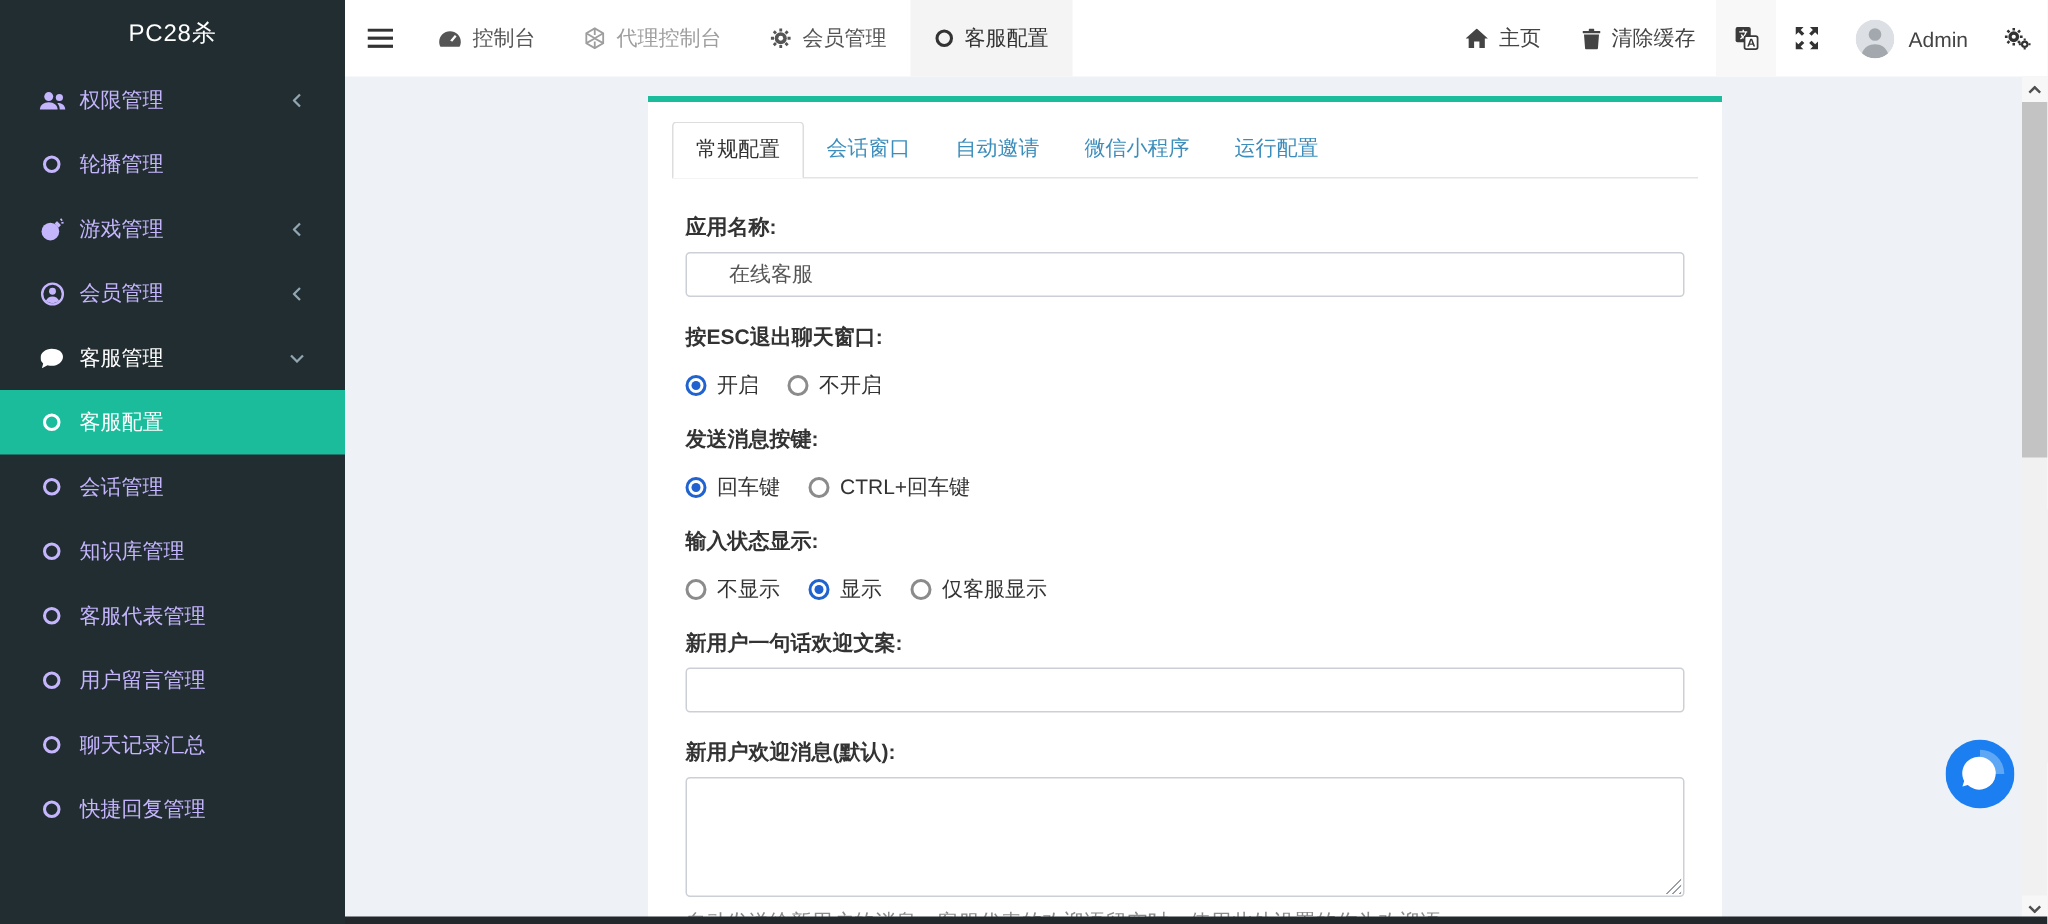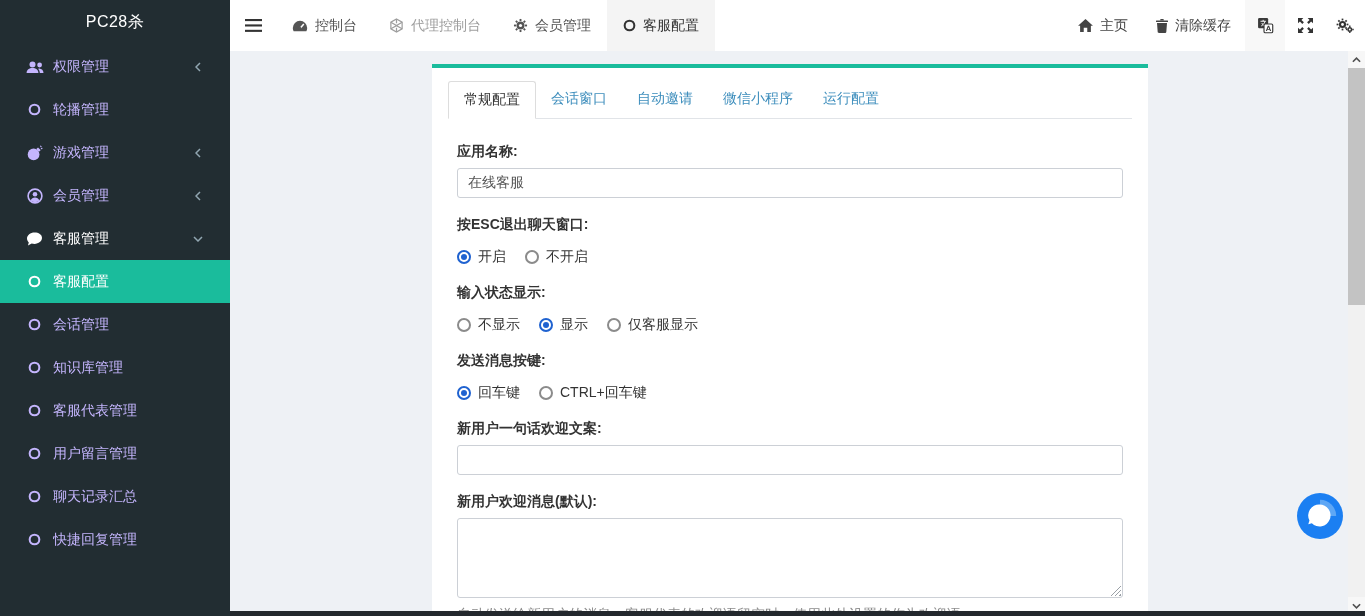--- a/index.html
+++ b/index.html
@@ -40,21 +40,21 @@
   
   .content { position:absolute; left:230px; top:51px; right:0; bottom:0; background:#eef1f5; }
   .card { position:absolute; left:202px; top:13px; width:716px; height:600px; background:#fff; border-top:4px solid #1abc9c; }
   .card-tabs { margin:13px 16px 0; display:flex; border-bottom:1px solid #e1e4e8; }
   .card-tab { padding:9px 15px; color:#3c8dbc; cursor:pointer; margin-bottom:-1px; white-space:nowrap; }
   .card-tab.active { color:#333; background:#fff; border:1px solid #ddd; border-bottom-color:#fff; border-radius:3px 3px 0 0; }
 
   .form { padding:24px 25px 0; }
   .fgroup { margin-bottom:18px; }
   .flabel { display:block; font-weight:bold; color:#333; margin-bottom:9px; line-height:16px; }
-  .ftext { width:100%; height:30px; border:1px solid #ccd0d6; border-radius:3px; padding:0 10px; font-size:14px; color:#555; background:#fff; font-family:inherit; outline:none; }
+  .ftext { width:100%; height:30px; border:1px solid #ccd0d6; border-radius:3px; padding:0 28px; font-size:14px; color:#555; background:#fff; font-family:inherit; outline:none; }
   .radio-row { display:flex; align-items:center; gap:19px; margin-top:16px; }
   .radio-opt { display:flex; align-items:center; gap:7px; color:#333; cursor:pointer; }
   .radio { width:14px; height:14px; border:2px solid #8b8b8b; border-radius:50%; position:relative; background:#fff; flex:none; }
   .radio.checked { border-color:#1f62d0; }
   .radio.checked::after { content:""; position:absolute; left:2px; top:2px; right:2px; bottom:2px; border-radius:50%; background:#1f62d0; }
   .ta-wrap { position:relative; }
   textarea.ftext { height:80px; resize:none; padding:6px 10px; display:block; }
   .resize-grip { position:absolute; right:2px; bottom:2px; width:11px; height:11px; cursor:nwse-resize;
     background:repeating-linear-gradient(135deg, transparent 0 2px, #9aa0a6 2px 3px);
     clip-path:polygon(100% 0, 100% 100%, 0 100%); }
@@ -301,20 +301,30 @@
             <path d="M10.2 8.3l-1.9 4.8h1.1l.4-1h2l.4 1h1.1l-1.9-4.8zm-.1 3l.7-2 .7 2z" fill="#3a3a3a"></path>
           </svg>
       </span>
     </div>
     <div class="icon-tile">
       <span class="ic">
         <svg width="15" height="15" viewBox="0 0 14 14" fill="currentColor">
             <path d="M0 5V0h5L3.2 1.8 5.5 4 4 5.5 1.8 3.2zM9 0h5v5l-1.8-1.8L10 5.5 8.5 4l2.3-2.2zM14 9v5H9l1.8-1.8L8.5 10 10 8.5l2.2 2.3zM5 14H0V9l1.8 1.8L4 8.5 5.5 10 3.2 12.2z"></path>
           </svg>
       </span>
+    </div>
+    <div class="user-chip">
+      <span class="avatar">
+        <svg width="26" height="26" viewBox="0 0 26 26">
+            <circle cx="13" cy="13" r="13" fill="#dcdfe3"></circle>
+            <circle cx="13" cy="10" r="4.2" fill="#a2a8ae"></circle>
+            <path d="M4.3 22.6c1.4-4 4.8-6.1 8.7-6.1s7.3 2.1 8.7 6.1a13 13 0 0 1-17.4 0z" fill="#a2a8ae"></path>
+          </svg>
+      </span>
+      <span>Admin</span>
     </div>
     <div class="icon-tile">
       <span class="ic">
         <svg width="18" height="15" viewBox="0 0 18 15">
             <g fill="currentColor" stroke="currentColor">
               <circle cx="6.5" cy="6.5" r="3.6" stroke="none"></circle>
               <g stroke-width="1.7">
                 <line x1="6.5" y1="0.6" x2="6.5" y2="2.4"></line>
                 <line x1="6.5" y1="10.6" x2="6.5" y2="12.4"></line>
                 <line x1="0.6" y1="6.5" x2="2.4" y2="6.5"></line>
@@ -365,47 +375,47 @@
             <span>开启</span>
           </span>
           <span class="radio-opt">
             <span class="radio"></span>
             <span>不开启</span>
           </span>
         </div>
       </div>
 
       <div class="fgroup">
+        <label class="flabel">发送消息按键:</label>
+        <div class="radio-row">
+          <span class="radio-opt">
+            <span class="radio checked"></span>
+            <span>回车键</span>
+          </span>
+          <span class="radio-opt">
+            <span class="radio"></span>
+            <span>CTRL+回车键</span>
+          </span>
+        </div>
+      </div>
+
+      <div class="fgroup">
         <label class="flabel">输入状态显示:</label>
         <div class="radio-row">
           <span class="radio-opt">
             <span class="radio"></span>
             <span>不显示</span>
           </span>
           <span class="radio-opt">
             <span class="radio checked"></span>
             <span>显示</span>
           </span>
           <span class="radio-opt">
             <span class="radio"></span>
             <span>仅客服显示</span>
-          </span>
-        </div>
-      </div>
-
-      <div class="fgroup">
-        <label class="flabel">发送消息按键:</label>
-        <div class="radio-row">
-          <span class="radio-opt">
-            <span class="radio checked"></span>
-            <span>回车键</span>
-          </span>
-          <span class="radio-opt">
-            <span class="radio"></span>
-            <span>CTRL+回车键</span>
           </span>
         </div>
       </div>
 
       <div class="fgroup">
         <label class="flabel">新用户一句话欢迎文案:</label>
         <input class="ftext" type="text" value="" style="">
       </div>
 
       <div class="fgroup">

